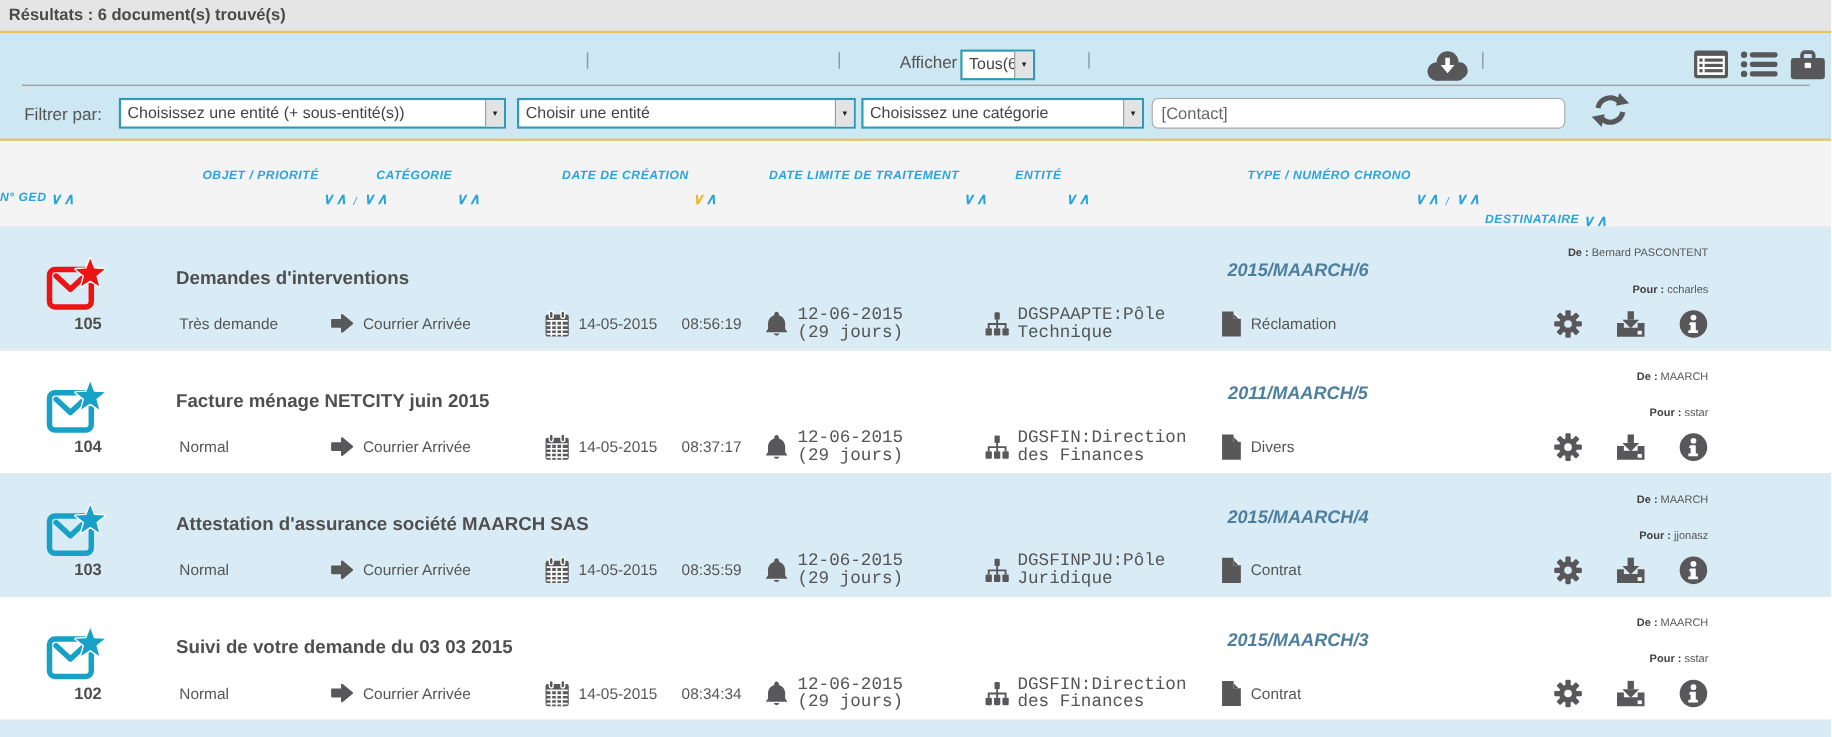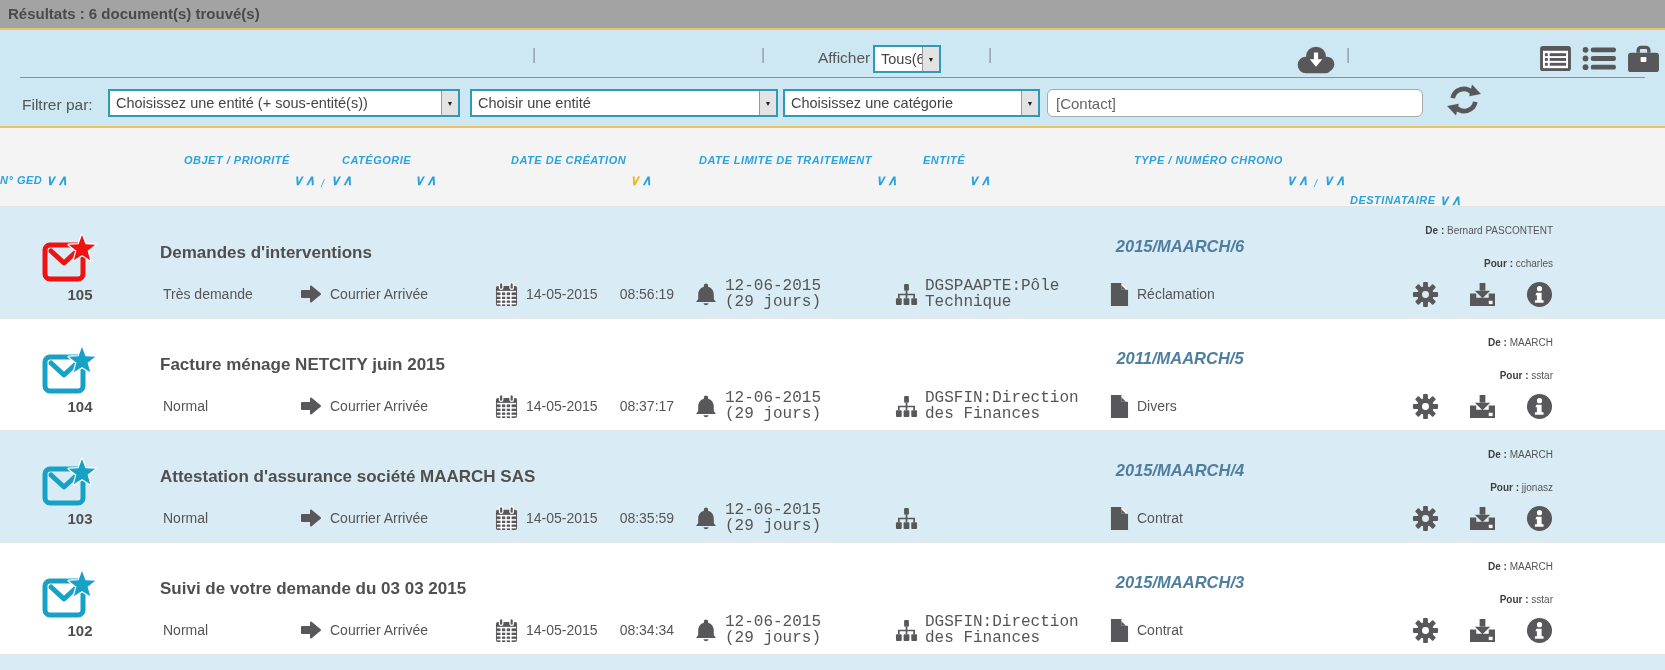--- a/index.html
+++ b/index.html
@@ -1,21 +1,21 @@
 <!DOCTYPE html>
 <html><head>
 <meta charset="utf-8">
 <style>
   * { box-sizing: border-box; margin: 0; padding: 0; }
   html,body { background:#fff; }
   body { font-family: "Liberation Sans", sans-serif; }
   .page { position:relative; width:1665px; height:670px; overflow:hidden; background:#fff; }
 
   
-  .results-bar { height:28px; padding:5px 0 0 8px; background:#a3a3a3; }
+  .results-bar { height:28px; padding:5px 0 0 8px; background:#e5e5e5; }
   .results-bar span { font-size:15px; font-weight:bold; color:#4a4a4a; }
 
   
   .toolbar { position:relative; height:100px; background:#cde7f3;
              border-top:2px solid #e8c35f; border-bottom:2px solid #e8c35f; }
   .tb-sep { position:absolute; top:16px; font-size:16px; color:#8a9aa4; }
   .tb-divider { position:absolute; left:20px; right:20px; top:47px; border-top:1px solid #8f8f8f; }
   .afficher-label { position:absolute; left:818px; top:19px; font-size:15.5px; color:#555; }
   .sel { position:absolute; height:28px; background:#fff; border:2px solid #2e9ab8;
          display:flex; align-items:center; font-size:14.5px; color:#444; cursor:default; }
@@ -518,20 +518,21 @@
             <div>12-06-2015</div>
             <div>(29 jours)</div>
           </div>
         </div>
       <div class="cell col6 f-entity">
           <span class="rowic">
             <svg width="23" height="23">
               <use href="#i-org"></use>
             </svg>
           </span>
+          <div class="stack entity-text">DGSFINPJU:Pôle Juridique</div>
         </div>
       <div class="cell col7 f-type">
           <span class="rowic">
             <svg width="19" height="25">
               <use href="#i-doc"></use>
             </svg>
           </span>
           <span>Contrat</span>
         </div>
       <div class="cell col8 f-actions">

